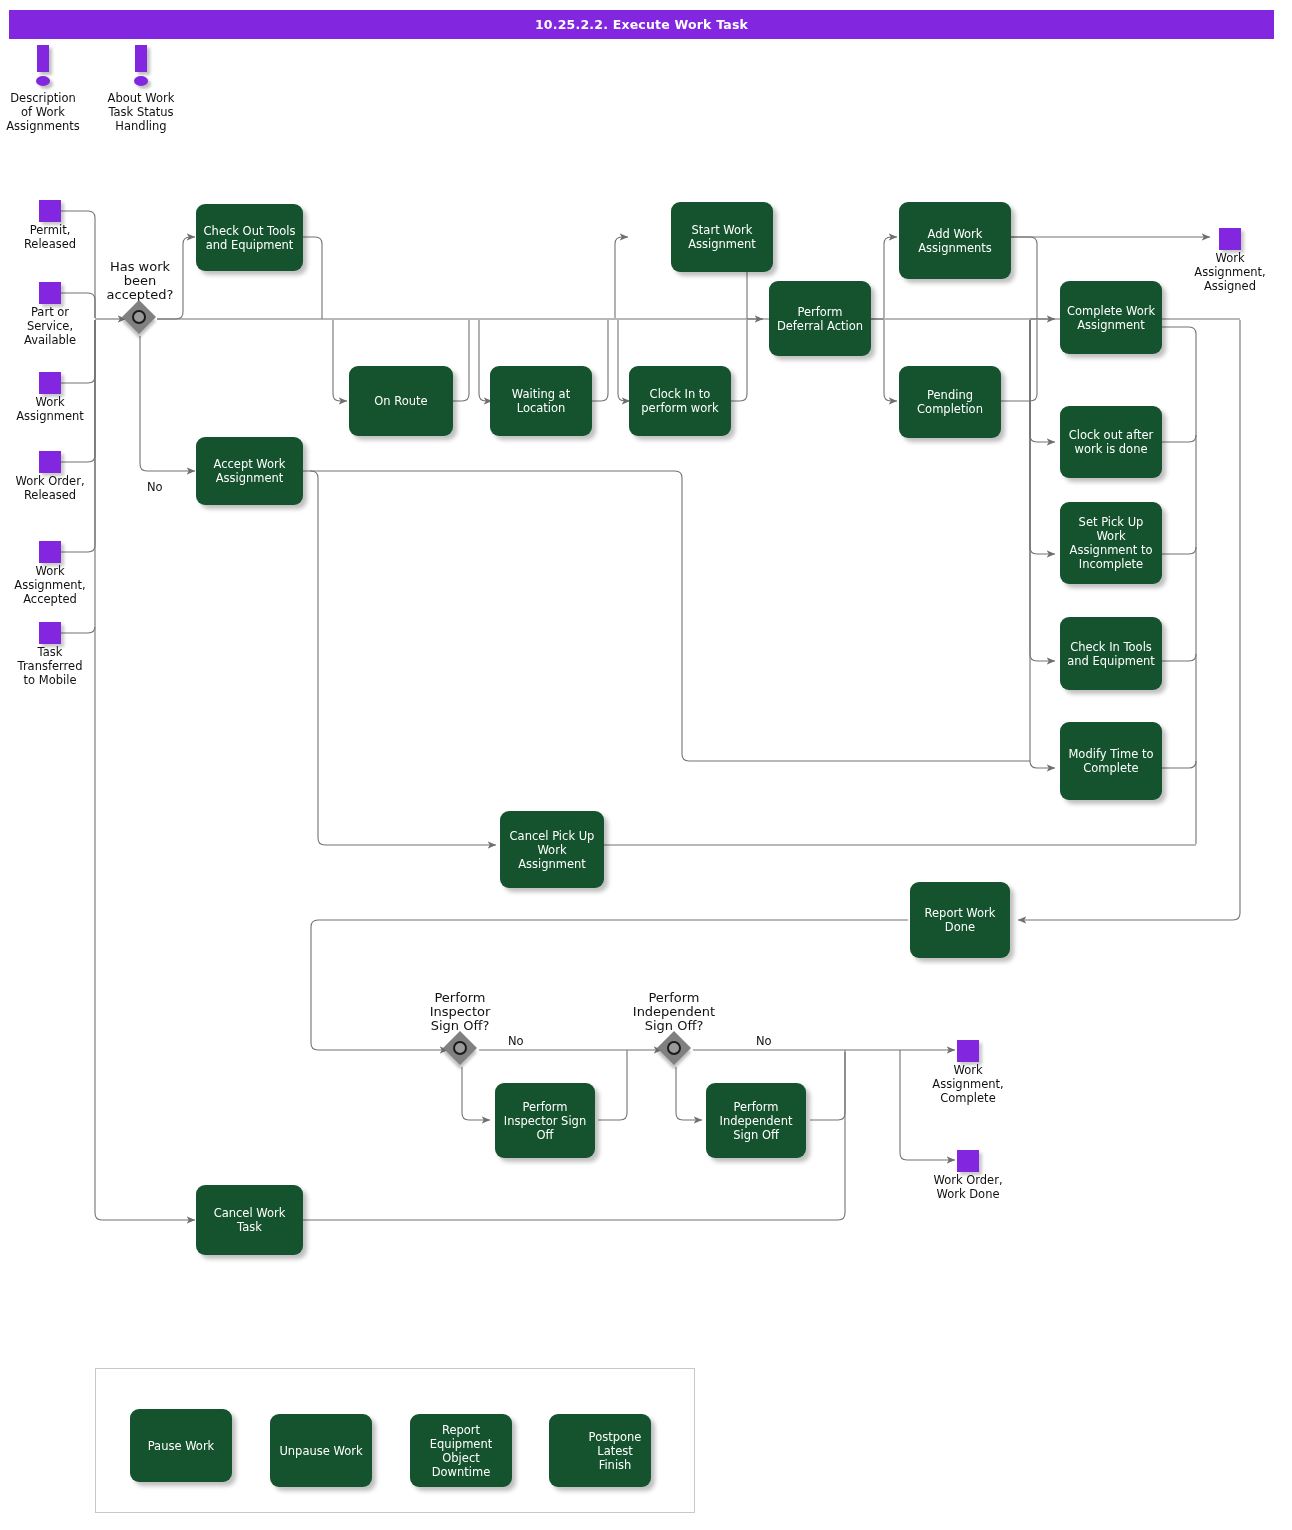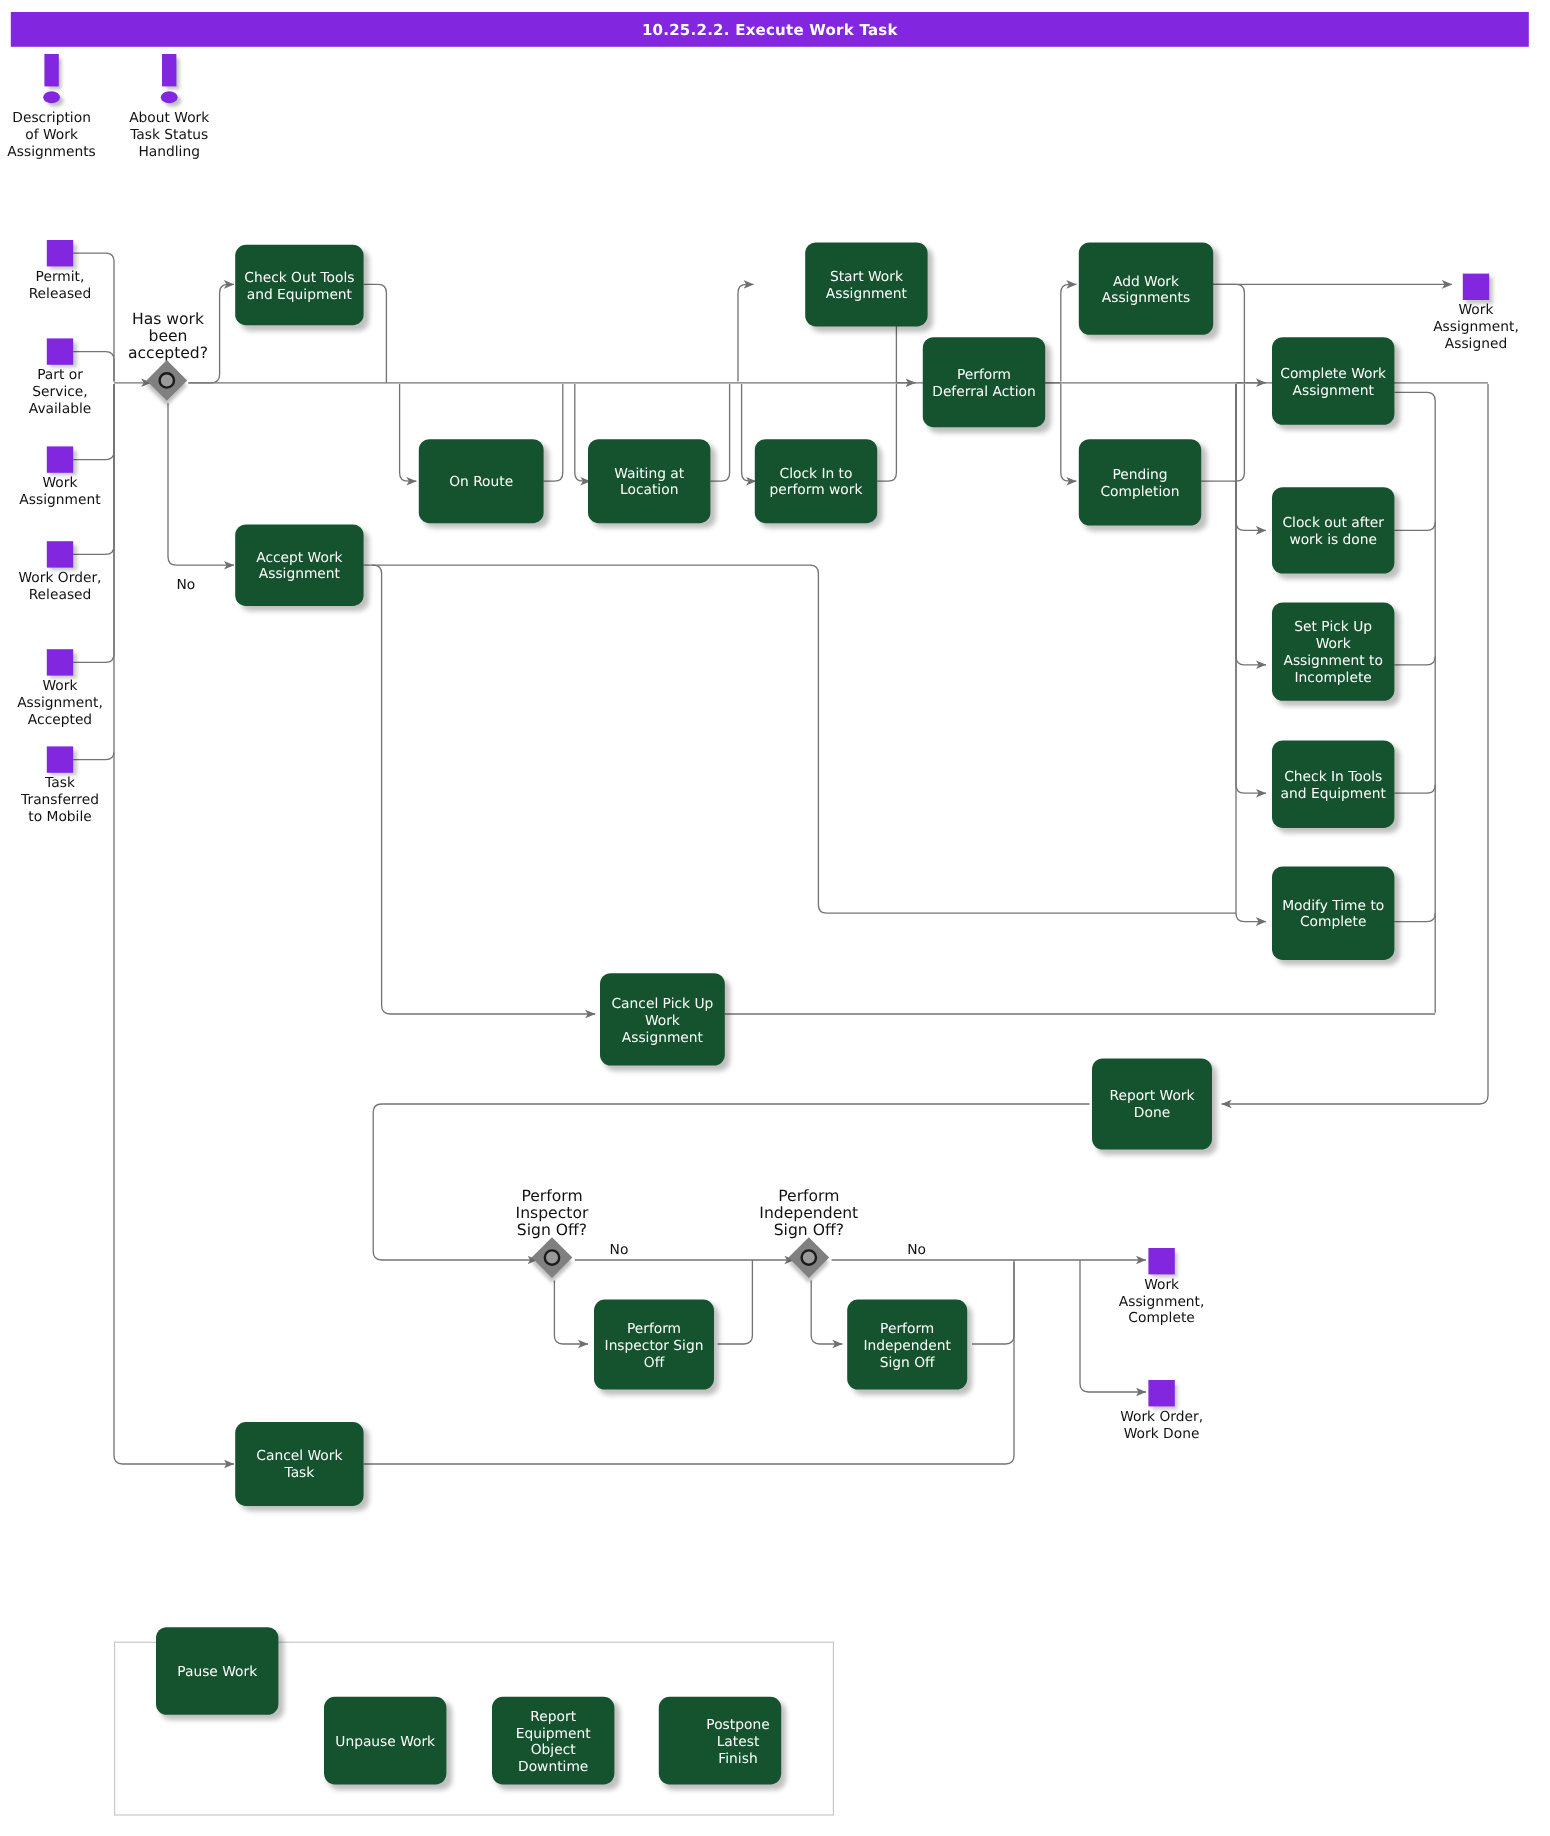--- a/index.html
+++ b/index.html
@@ -444,21 +444,21 @@
 Off</div>
 
   <div class="task" style="left:706px; top:1083px; width:100px; height:75px;">Perform
 Independent
 Sign Off</div>
 
   <div class="task" style="left:196px; top:1185px; width:107px; height:70px;">Cancel Work
 Task</div>
 
   <div id="legend-box"></div>
-  <div class="task" style="left:130px; top:1356px; width:102px; height:73px;">Pause Work</div>
+  <div class="task" style="left:130px; top:1409px; width:102px; height:73px;">Pause Work</div>
   <div class="task" style="left:270px; top:1414px; width:102px; height:73px;">Unpause Work</div>
   <div class="task" style="left:410px; top:1414px; width:102px; height:73px;">Report
 Equipment
 Object
 Downtime</div>
   <div class="task" style="left:549px; top:1414px; width:102px; height:73px;padding-left:36px;">Postpone Latest
 Finish</div>
 
 </div>
 

